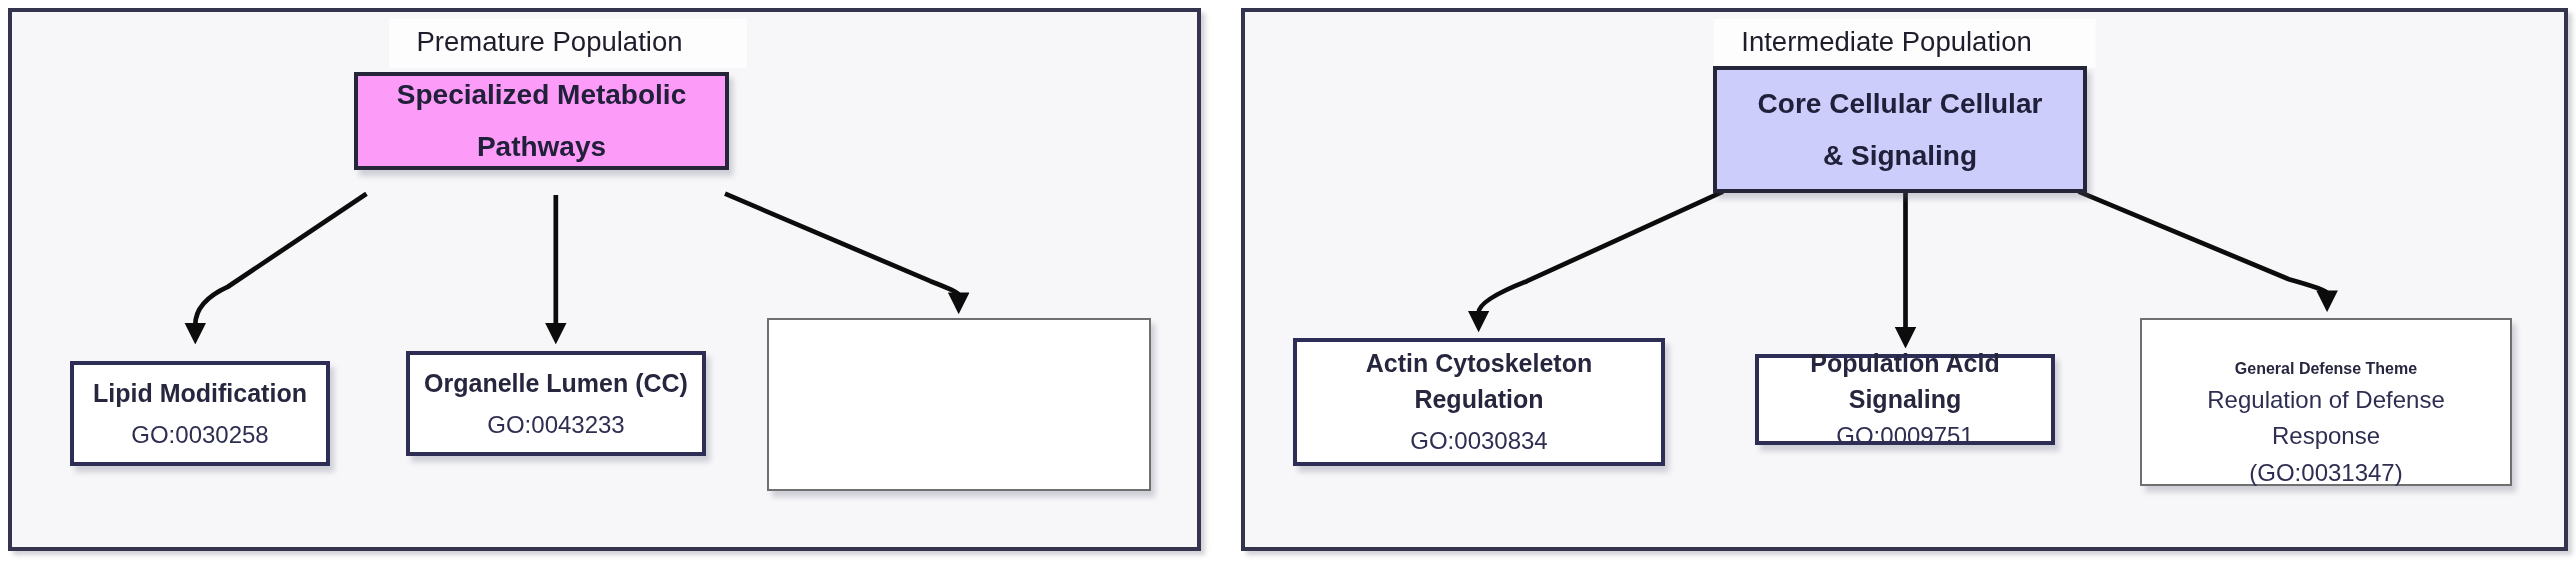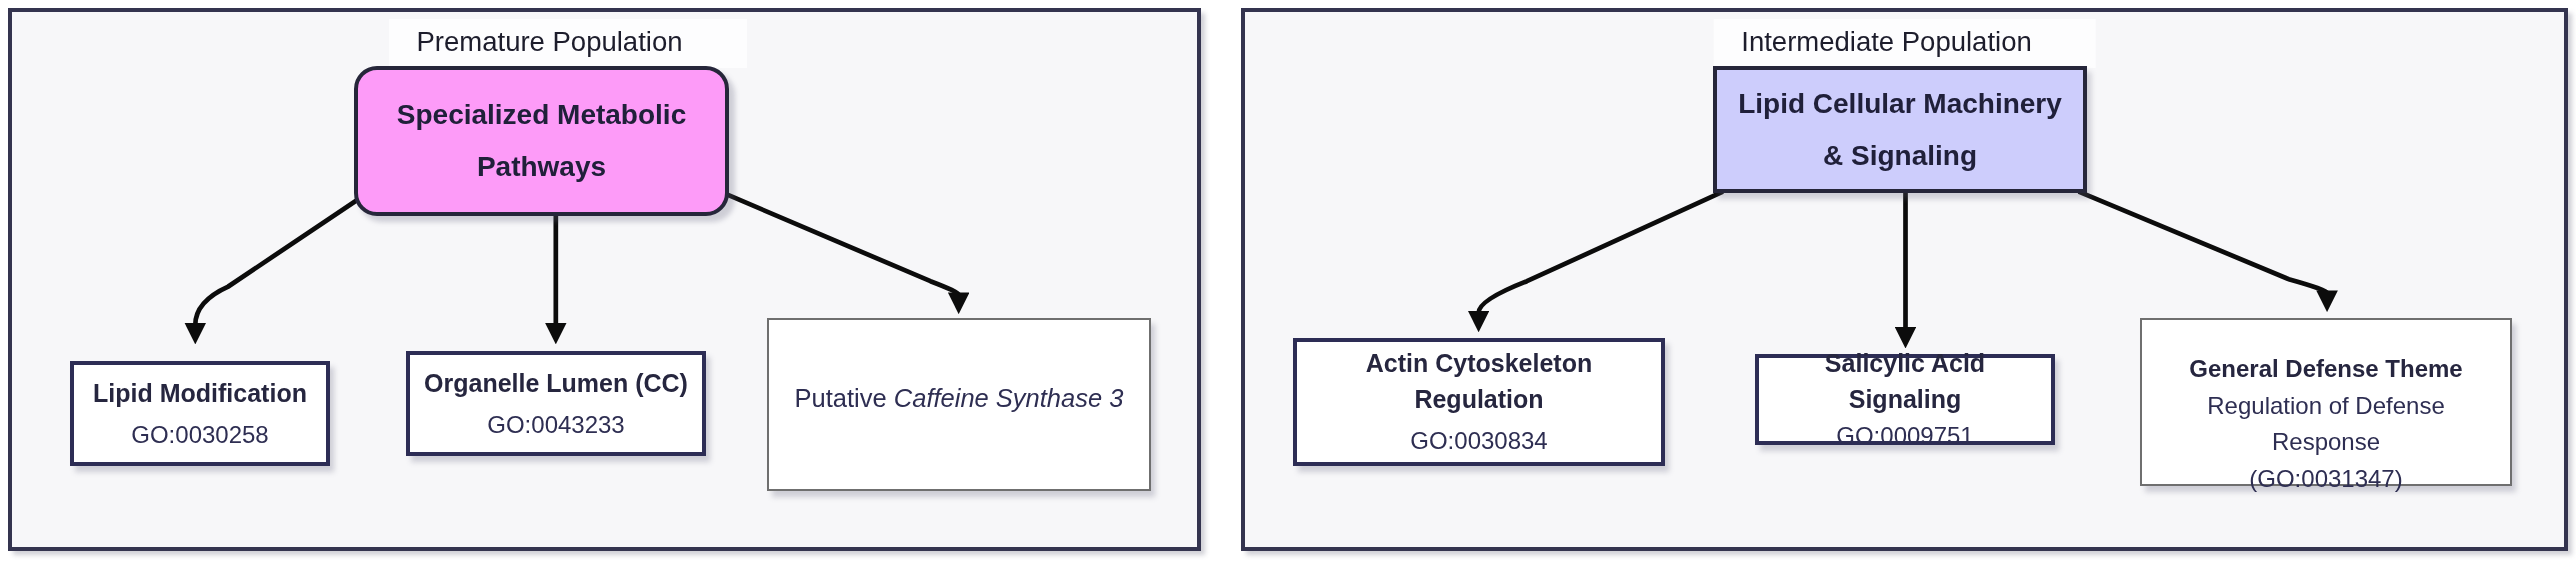--- a/index.html
+++ b/index.html
@@ -78,21 +78,21 @@
     color: #20203a;
     border-color: var(--root-border, #26263a);
   }
   .root.pink { background: var(--root-left-fill, #fd9bf8); }
   .root.lav  { background: var(--root-right-fill, #cdcdfc); }
 
   .node.key { justify-content: flex-start; padding-top: 32px; }
   .node.key .np { font-size: 25.5px; line-height: 1.45; margin-top: 28px; color: #2e2e52; }
   .node.key .np em { font-style: italic; }
 
-  .node.defense .nt { font-size: 24px; line-height: 1.5; margin-top: 44px; }
+  .node.defense .nt { font-size: 16px; line-height: 1.5; margin-top: 44px; }
   .node.defense .ns { margin-top: 1.3px; font-size: 24px; line-height: 1.5; }
 </style>
 </head>
 <body>
 
 <div class="stage">
 
   <section class="panel panel-left">
     <div class="panel-title shift-left">
       <span>Premature Population</span>
@@ -102,69 +102,68 @@
       <defs>
         <marker id="ah1" viewBox="0 0 10 10" refX="1" refY="5" markerWidth="4.6" markerHeight="4.6" orient="auto" markerUnits="strokeWidth">
           <path d="M0,0 L10,5 L0,10 z" fill="#0c0c0c"></path>
         </marker>
       </defs>
       <path class="edge" d="M 528 270 L 322 408 Q 273 430 273 465" marker-end="url(#ah1)"></path>
       <path class="edge" d="M 810 272 L 810 465" marker-end="url(#ah1)"></path>
       <path class="edge" d="M 1062 270 L 1368 400 Q 1410 416 1410 420" marker-end="url(#ah1)"></path>
     </svg>
 
-    <div class="node root pink" style="left:342px; top:54px; width:375px; height:150px;border-radius:23px;">
+    <div class="node root pink" style="left:342px; top:60px; width:375px; height:98px;">
       <div>Specialized Metabolic</div>
       <div>Pathways</div>
     </div>
 
     <div class="node" style="left:58px; top:339px; width:260px; height:105px;margin-top:10px;">
       <div class="nt">Lipid Modification</div>
       <div class="ns">GO:0030258</div>
     </div>
 
     <div class="node" style="left:394px; top:339px; width:300px; height:105px;">
       <div class="nt">Organelle Lumen (CC)</div>
       <div class="ns">GO:0043233</div>
     </div>
 
     <div class="node soft key" style="left:755px; top:306px; width:384px; height:173px;">
-      <div class="np"><span>Putative </span><em>Caffeine Synthase 3</em></div>
     </div>
   </section>
 
   <section class="panel panel-right">
     <div class="panel-title">
       <span>Intermediate Population</span>
     </div>
 
     <svg class="edges" viewBox="0 0 1965 795" preserveAspectRatio="none">
       <defs>
         <marker id="ah2" viewBox="0 0 10 10" refX="1" refY="5" markerWidth="4.6" markerHeight="4.6" orient="auto" markerUnits="strokeWidth">
           <path d="M0,0 L10,5 L0,10 z" fill="#0c0c0c"></path>
         </marker>
       </defs>
       <path class="edge" d="M 712 267 L 420 400 Q 348 428 348 447" marker-end="url(#ah2)"></path>
       <path class="edge" d="M 984 268 L 984 471" marker-end="url(#ah2)"></path>
       <path class="edge" d="M 1242 267 L 1555 397 Q 1612 413 1612 417" marker-end="url(#ah2)"></path>
     </svg>
 
     <div class="node root lav" style="left:468px; top:54px; width:374px; height:127px;">
-      <div>Lipid Cellular Machinery</div>
+      <div>Core Cellular Cellular</div>
       <div>&amp; Signaling</div>
     </div>
 
     <div class="node" style="left:48px; top:326px; width:372px; height:128px;">
       <div class="nt">Actin Cytoskeleton</div>
       <div class="nt">Regulation</div>
       <div class="ns">GO:0030834</div>
     </div>
 
     <div class="node" style="left:510px; top:342px; width:300px; height:91px;">
-      <div class="nt">Salicylic Acid Signaling</div>
+      <div class="nt">Population Acid Signaling</div>
       <div class="ns" style="margin-top:1.3px;">GO:0009751</div>
     </div>
 
     <div class="node soft defense" style="left:895px; top:306px; width:372px; height:168px;">
       <div class="nt">General Defense Theme</div>
       <div class="ns">Regulation of Defense Response</div>
       <div class="ns">(GO:0031347)</div>
     </div>
   </section>
 

